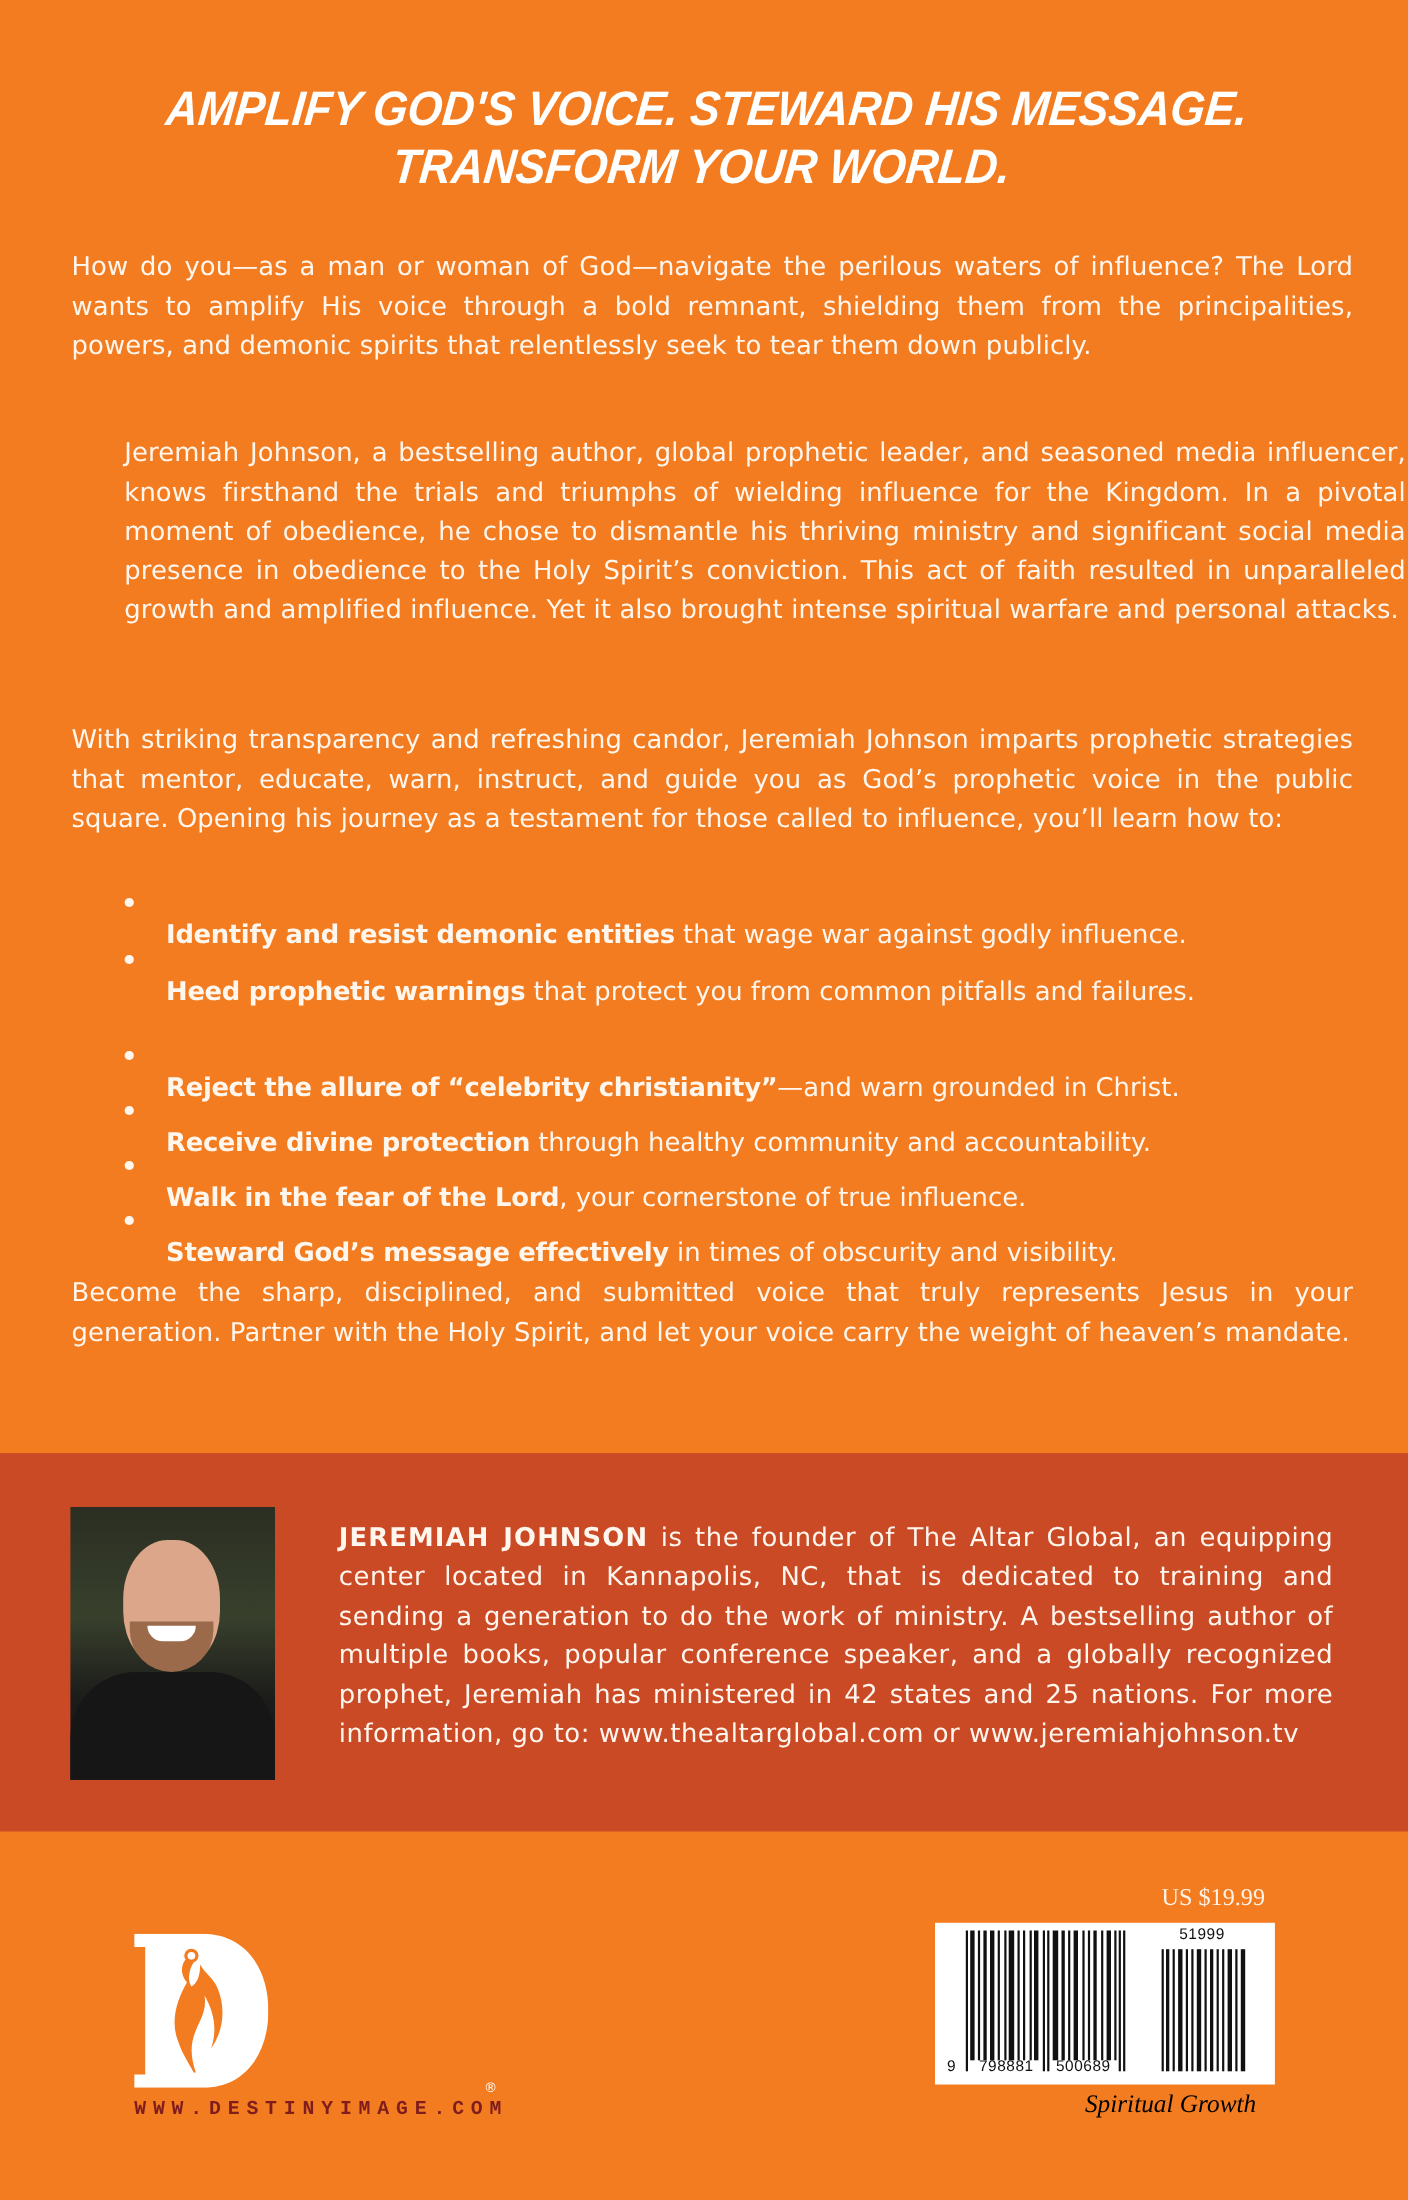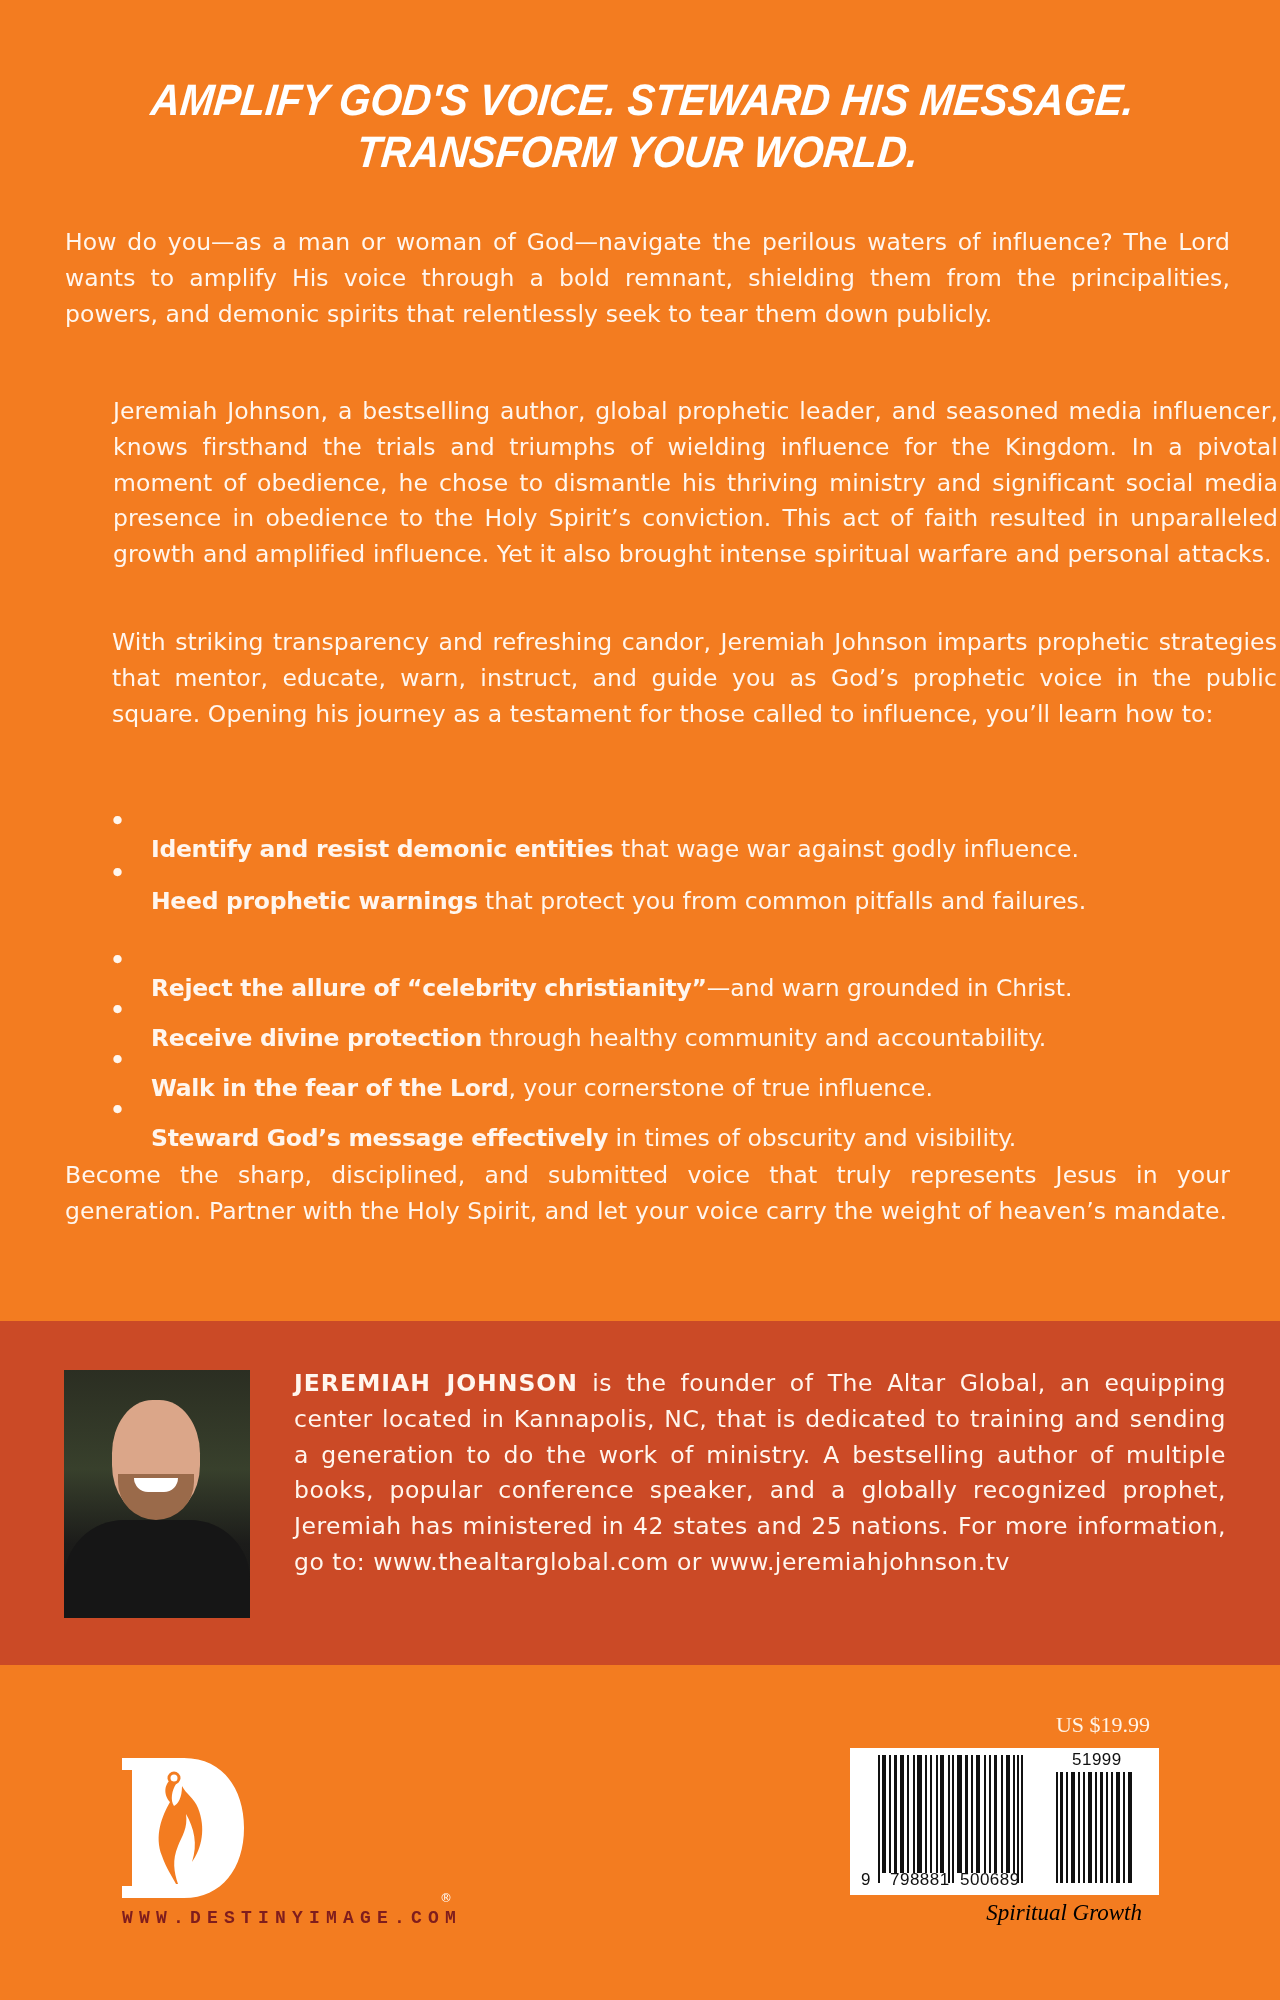--- a/index.html
+++ b/index.html
@@ -7,50 +7,50 @@
        font-family:"DejaVu Sans","Liberation Sans",sans-serif;color:#FFF6EE;}
   .headline{position:absolute;left:0;top:74px;width:1280px;text-align:center;
        font-family:"Liberation Sans",sans-serif;font-weight:bold;font-style:italic;
        font-size:44px;line-height:52px;color:#FFFFFF;letter-spacing:0px;transform:scaleX(0.92) skewX(-6deg);}
   .headline div{white-space:nowrap;}
   .body{position:absolute;left:65px;width:1165px;font-size:23.5px;line-height:35.8px;
        text-align:justify;letter-spacing:0.1px;}
   .body p{margin:0;}
   .p1{top:225px;}
   .p2{top:394px;margin-left:48px;}
-  .p3{top:625px;margin-left:47px;}
+  .p3{top:655px;}
   .bullets{position:absolute;left:110px;top:804px;width:1120px;font-size:23.5px;line-height:35.8px;}
   .bullet{position:absolute;left:0;width:1120px;}
   .bullet .dot{position:absolute;left:0;top:0;width:14px;font-weight:bold;}
   .bullet .txt{display:block;margin-left:41px;text-align:justify;text-align-last:left;margin-top:28px;}
   .bullet b{font-weight:bold;letter-spacing:-0.3px;}
   .p4{top:1158px;}
   .bio-band{position:absolute;left:0;top:1321px;width:1280px;height:344px;background:#CB4A26;}
   .photo{position:absolute;left:64px;top:49px;width:186px;height:248px;
        background:radial-gradient(ellipse at 48% 36%, #e9b89a 0 20%, transparent 21%),
                   linear-gradient(180deg,#2b2e22 0%,#38402c 40%,#1c1c1a 70%,#141414 100%);}
   .photo .face{position:absolute;left:48px;top:30px;width:88px;height:116px;border-radius:46% 46% 44% 44%;background:#dba689;}
   .photo .beard{position:absolute;left:54px;top:104px;width:76px;height:46px;border-radius:0 0 40px 40px;background:#9a6a4a;}
   .photo .smile{position:absolute;left:70px;top:108px;width:44px;height:14px;border-radius:0 0 20px 20px;background:#fff;}
   .photo .shirt{position:absolute;left:0;top:150px;width:186px;height:98px;border-radius:60px 60px 0 0;background:#161616;}
   .bio{position:absolute;left:290px;top:41px;width:940px;font-size:23.5px;line-height:35.8px;
        text-align:justify;letter-spacing:0.5px;}
-  .bio p{margin:4px;}
+  .bio p{margin:18px;}
   .bio b{font-weight:bold;letter-spacing:1px;}
   .logo{position:absolute;left:122px;top:1758px;}
   .logo-d{position:absolute;left:0;top:0;width:122px;height:140px;}
   .logo-name{position:absolute;left:148px;top:20px;font-family:"Liberation Sans",sans-serif;
        font-weight:bold;font-size:50px;line-height:56px;color:#fff;letter-spacing:0.5px;}
   .logo-reg{position:absolute;left:318px;top:133px;font-size:12px;color:#fff;}
   .logo-url{position:absolute;left:0;top:150px;font-family:Liberation Mono, monospace;font-weight:bold;
        font-size:18px;letter-spacing:6.2px;color:#7f1d1d;white-space:nowrap;}
   .price{position:absolute;right:130px;top:1712px;font-family:"Liberation Serif",serif;font-size:22px;color:#FFF3E6;text-align:center;}
   .barcode{position:absolute;left:850px;top:1748px;width:309px;height:147px;background:#fff;}
   .barcode svg{position:absolute;left:0;top:0;}
-  .bc-text{position:absolute;font-family:"Liberation Sans",sans-serif;color:#111;font-size:17px;}
+  .bc-text{position:absolute;font-family:"Liberation Sans",sans-serif;color:#111;font-size:14px;}
   .genre{position:absolute;right:138px;top:1900px;font-family:"Liberation Serif",serif;font-style:italic;font-size:23px;color:#000000;}
 </style>
 </head>
 <body>
 
 <div class="headline">
   <div>AMPLIFY GOD'S VOICE. STEWARD HIS MESSAGE.</div>
   <div>TRANSFORM YOUR WORLD.</div>
 </div>
 

